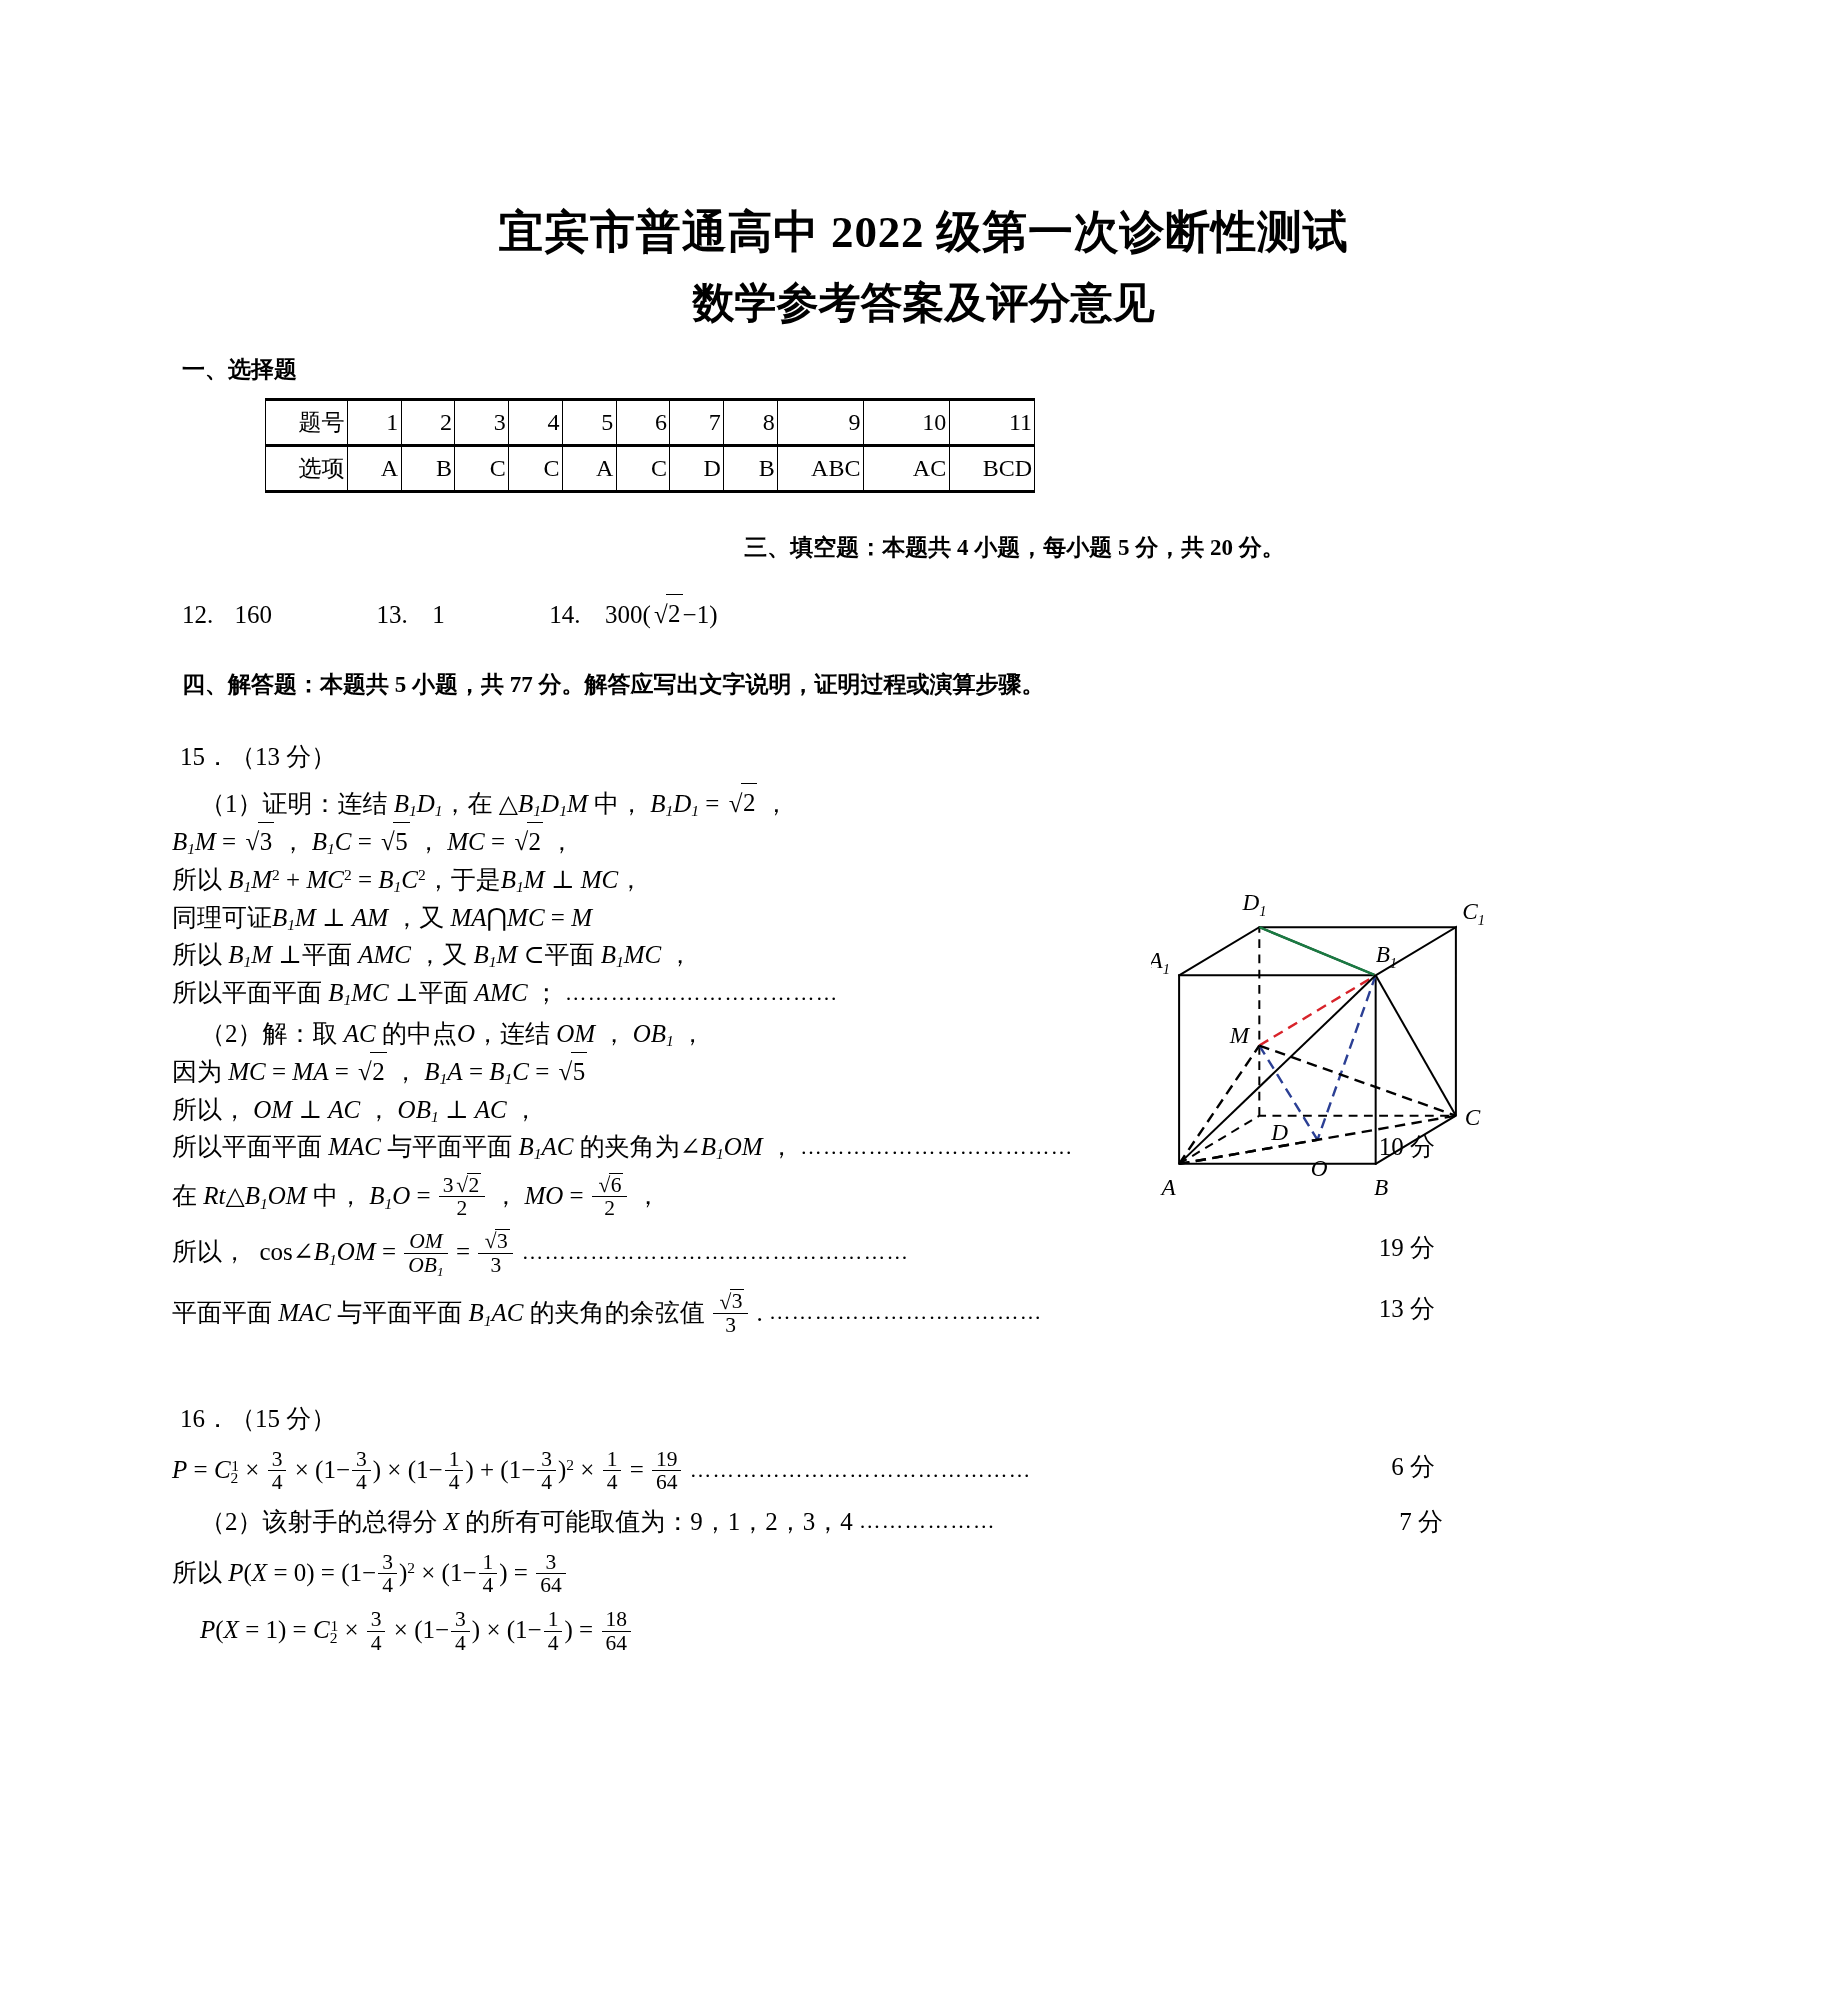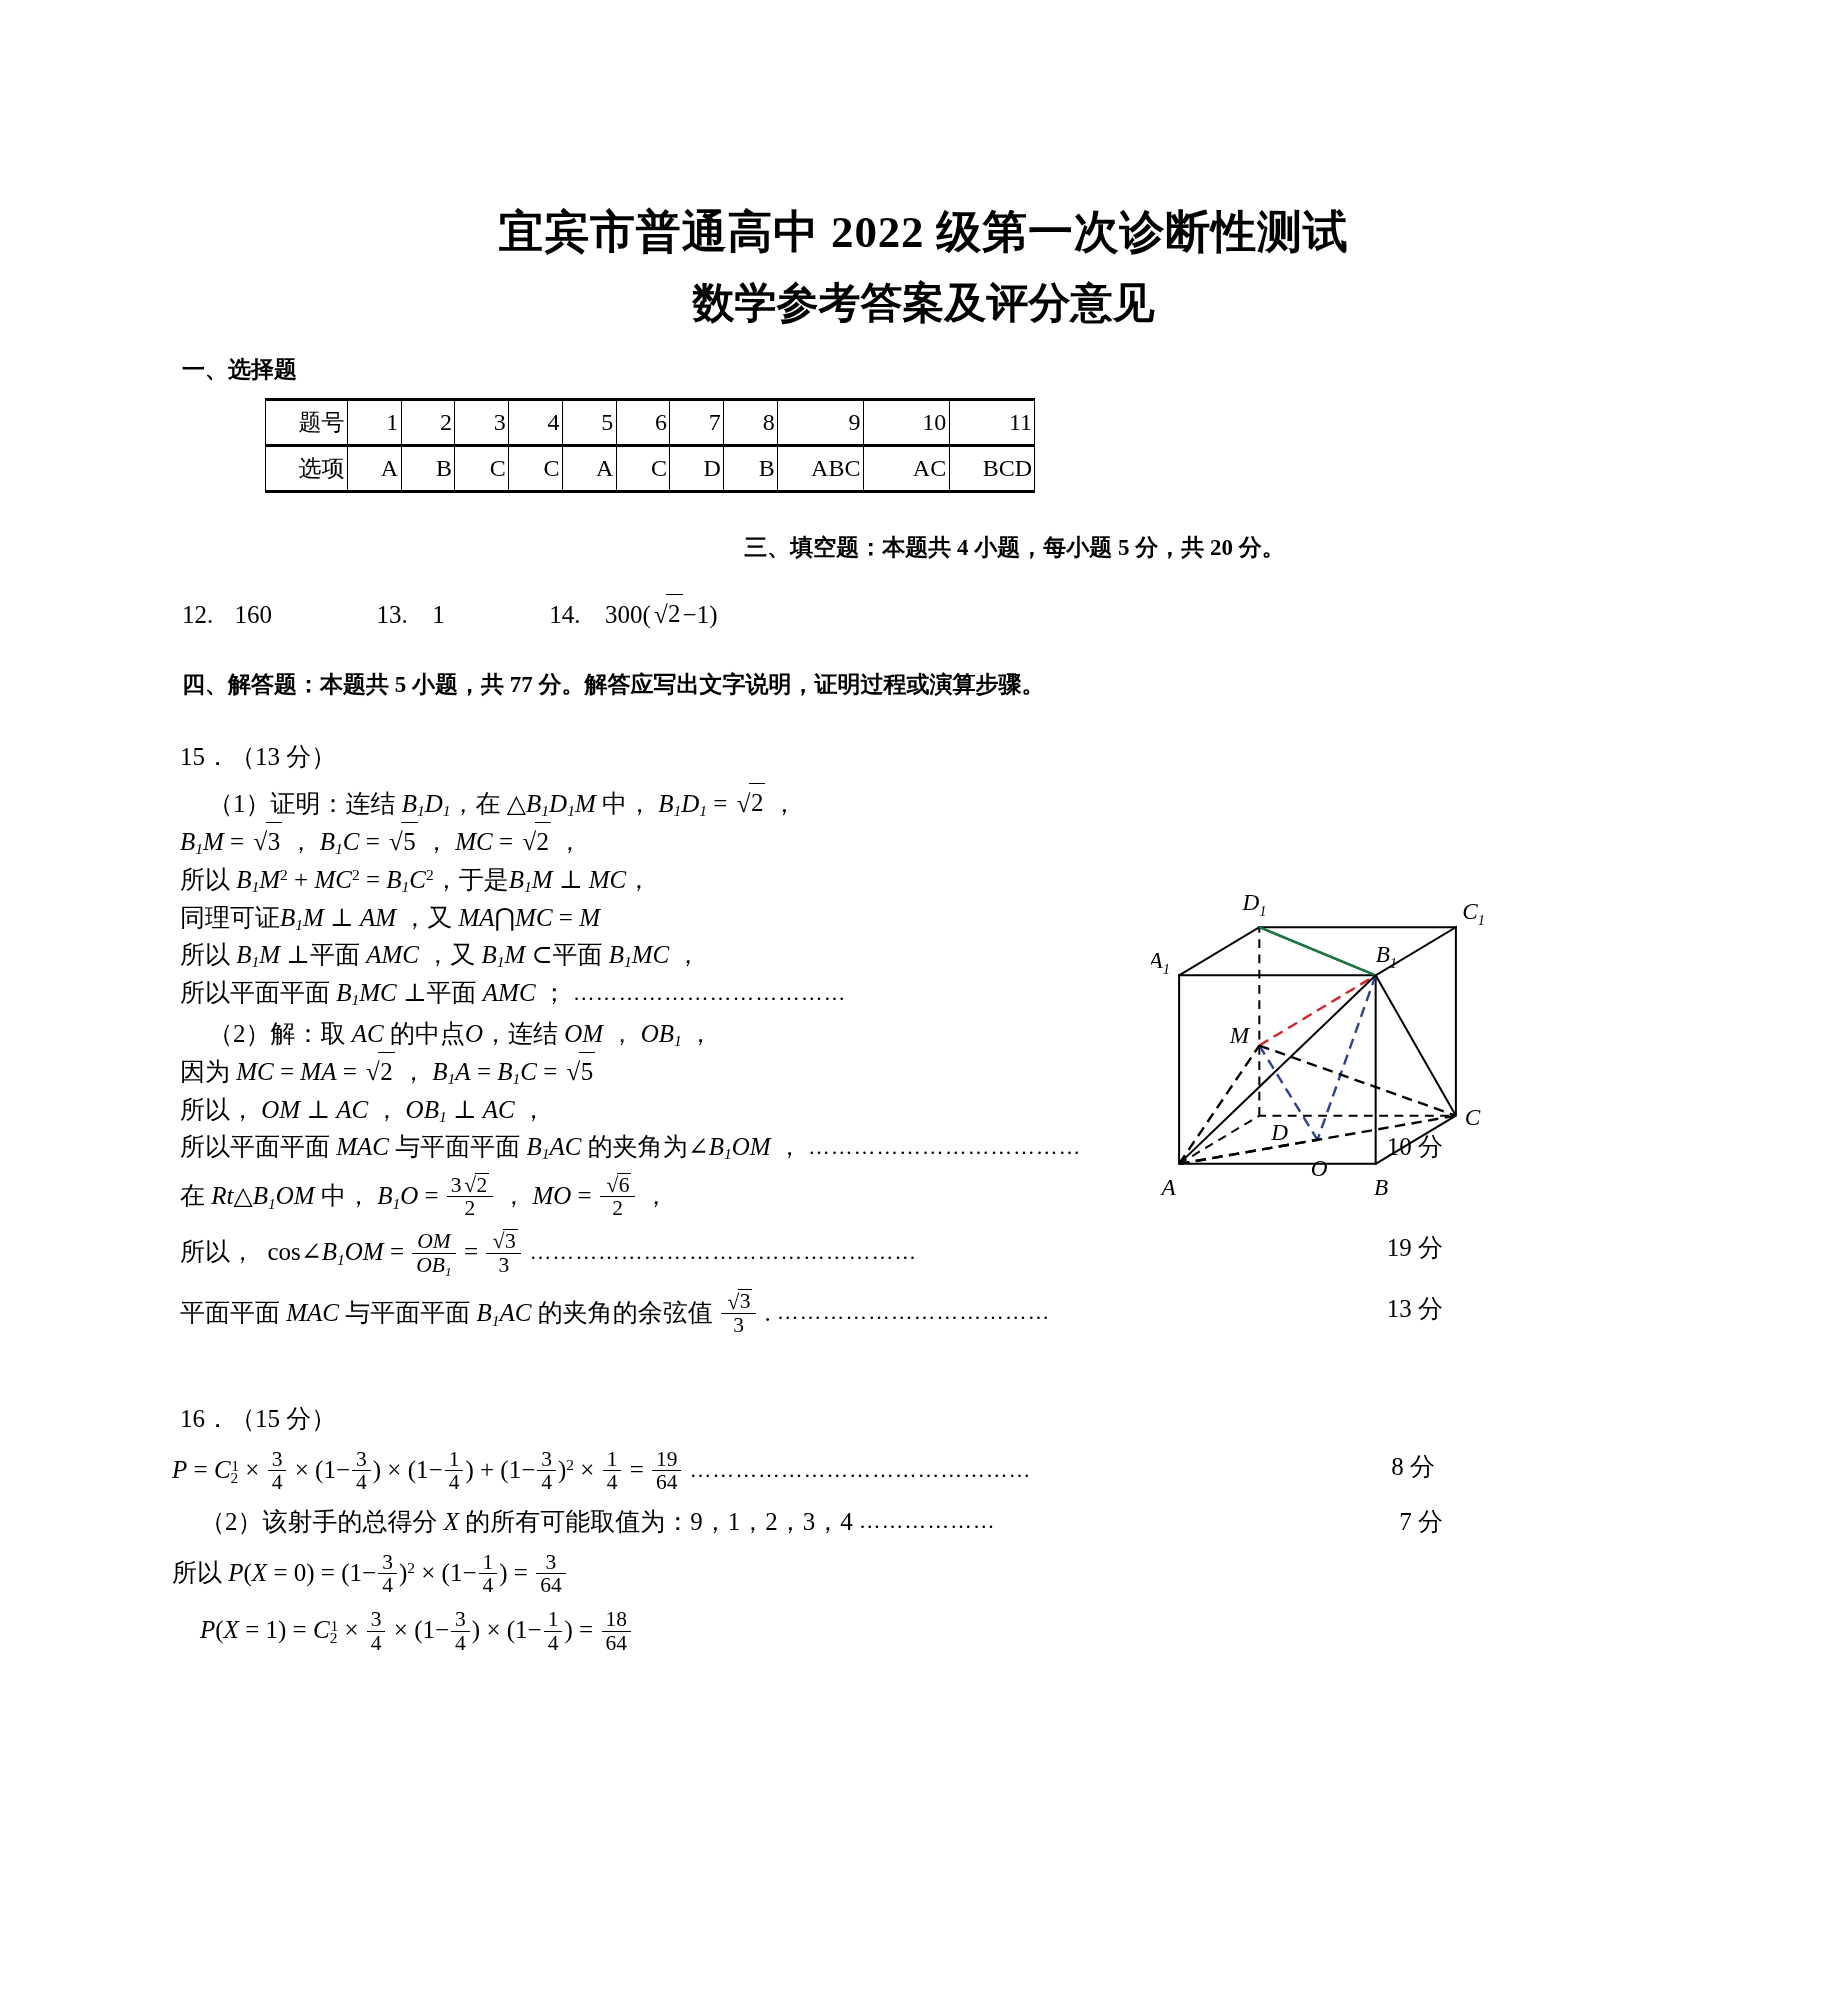--- a/index.html
+++ b/index.html
@@ -225,21 +225,21 @@
       <text class="flabel" x="560" y="258">B<tspan class="sb" dy="14">1</tspan></text>
       <text class="flabel" x="196" y="458">M</text>
       <text class="flabel" x="300" y="700">D</text>
       <text class="flabel" x="782" y="662">C</text>
       <text class="flabel" x="398" y="790">O</text>
       <text class="flabel" x="26" y="838">A</text>
       <text class="flabel" x="556" y="838">B</text>
     </svg>
   </div>
 
-  <div style="margin-top:8.8px;width:1163px;margin-left:8px;">
+  <div style="margin-top:8.8px;width:1163px;">
 
     <div class="body-line indent2">
       <span>（1）证明：</span><span>连结</span>
       <i>B</i><sub>1</sub><i>D</i><sub>1</sub><span>，在</span>
       <span class="nm">△</span><i>B</i><sub>1</sub><i>D</i><sub>1</sub><i>M</i> <span>中，</span>
       <i>B</i><sub>1</sub><i>D</i><sub>1</sub> <span class="nm">=</span> <span class="sqrt"><span class="rad">√</span><span class="rnd">2</span></span> ，
     </div>
 
     <div class="body-line indent1">
       <i>B</i><sub>1</sub><i>M</i> <span class="nm">=</span> <span class="sqrt"><span class="rad">√</span><span class="rnd">3</span></span> ，
@@ -314,21 +314,21 @@
 
 
     <div class="body-line indent1 scorerow" style="width:1263px;margin-top:10.4px;">
       <i>P</i> <span class="nm">=</span> <i>C</i><sub style="font-style:normal;">2</sub><sup style="margin-left:-0.45em;">1</sup> <span class="nm">×</span>
       <span class="frac"><span class="num">3</span><span class="den">4</span></span> <span class="nm">×</span> <span class="nm">(1</span><span class="nm">−</span><span class="frac"><span class="num">3</span><span class="den">4</span></span><span class="nm">)</span> <span class="nm">×</span>
       <span class="nm">(1</span><span class="nm">−</span><span class="frac"><span class="num">1</span><span class="den">4</span></span><span class="nm">)</span> <span class="nm">+</span>
       <span class="nm">(1</span><span class="nm">−</span><span class="frac"><span class="num">3</span><span class="den">4</span></span><span class="nm">)</span><sup>2</sup> <span class="nm">×</span>
       <span class="frac"><span class="num">1</span><span class="den">4</span></span> <span class="nm">=</span>
       <span class="frac"><span class="num">19</span><span class="den">64</span></span>
       <span class="dots">………………………………………</span>
-      <span class="sc">8 分</span>
+      <span class="sc">6 分</span>
     </div>
 
     <div class="body-line indent2 scorerow" style="width:1243px;margin-top:8.8px;">
       <span>（2）</span><span>该射手的总得分</span> <i>X</i> <span>的所有可能取值为：</span><span>9，1，2，3，4</span>
       <span class="dots">………………</span>
       <span class="sc">7 分</span>
     </div>
 
     <div class="body-line indent1" style="margin-top:10.4px;">
       <span>所以</span> <i>P</i><span class="nm">(</span><i>X</i> <span class="nm">= 0)</span> <span class="nm">=</span>

